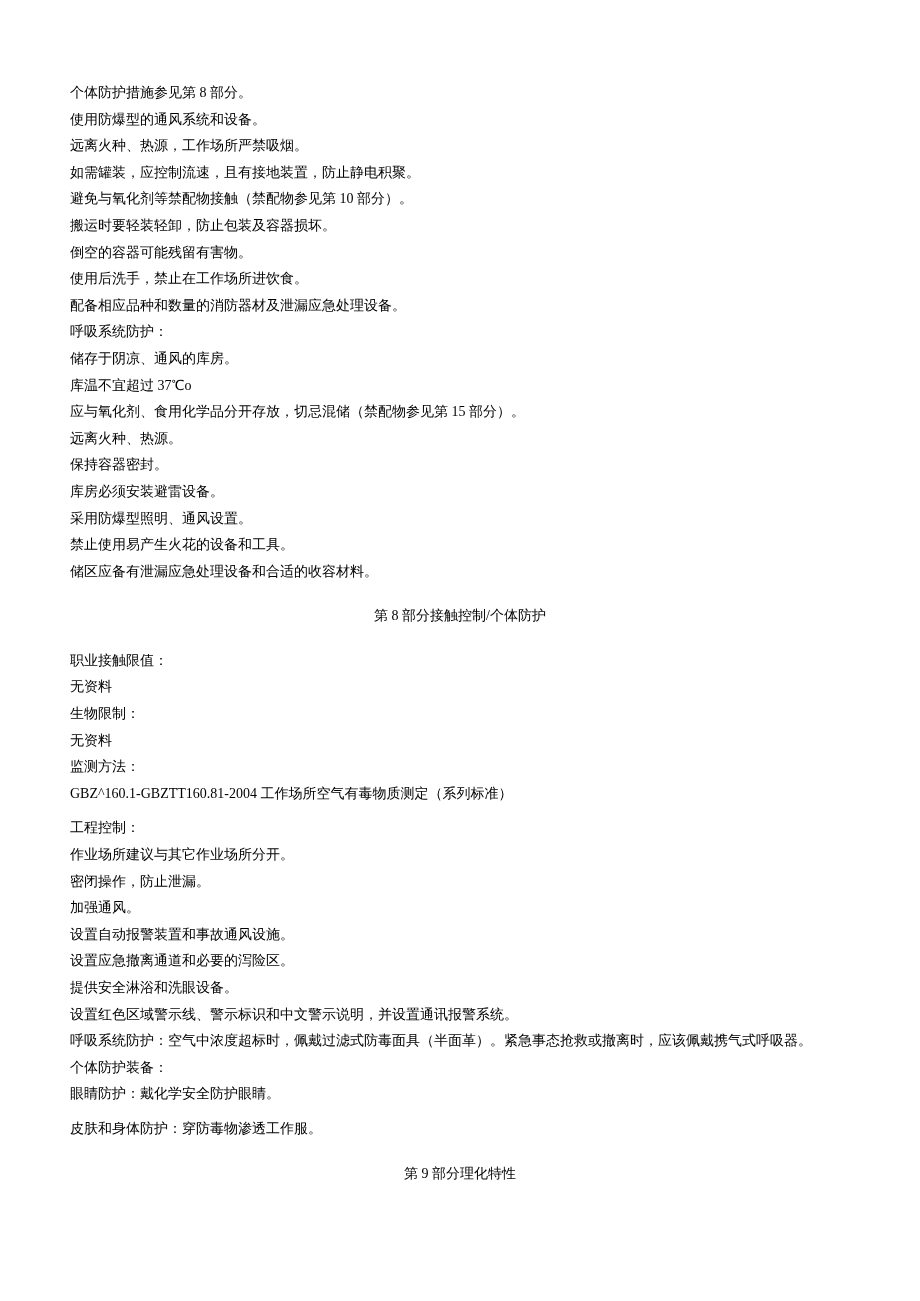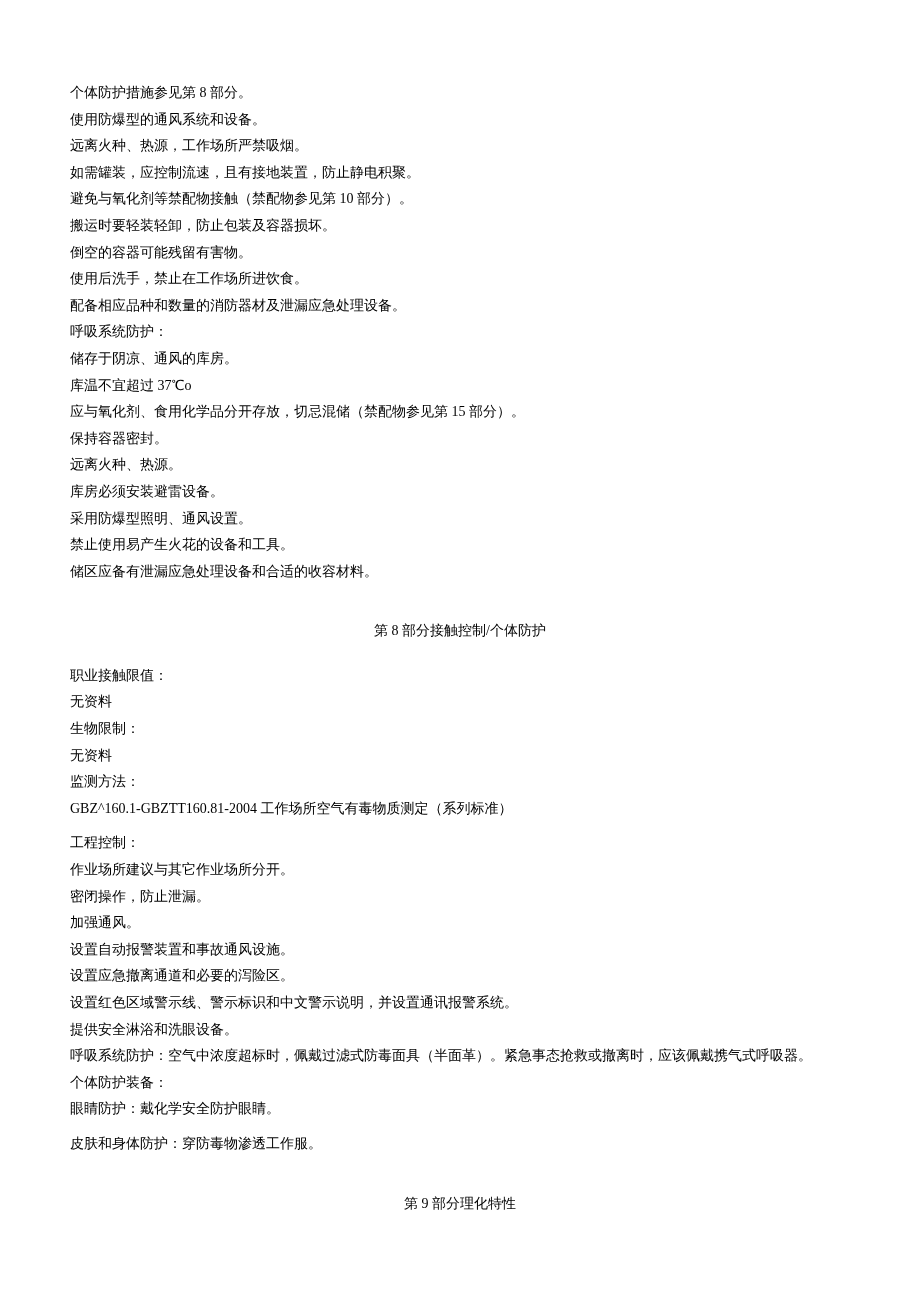--- a/index.html
+++ b/index.html
@@ -11,21 +11,21 @@
       margin: 0;
       padding: 80px 70px 60px 70px;
       width: 920px;
       box-sizing: border-box;
     }
     .line {
       display: block;
     }
     .section-title {
       text-align: center;
-      margin-top: 33px;
+      margin-top: 18px;
       margin-bottom: 18px;
     }
     .spacer {
       height: 8px;
     }
   </style>
 </head>
 <body>
 
 <div>
@@ -35,22 +35,22 @@
   <span class="line">如需罐装，应控制流速，且有接地装置，防止静电积聚。</span>
   <span class="line">避免与氧化剂等禁配物接触（禁配物参见第 10 部分）。</span>
   <span class="line">搬运时要轻装轻卸，防止包装及容器损坏。</span>
   <span class="line">倒空的容器可能残留有害物。</span>
   <span class="line">使用后洗手，禁止在工作场所进饮食。</span>
   <span class="line">配备相应品种和数量的消防器材及泄漏应急处理设备。</span>
   <span class="line">呼吸系统防护：</span>
   <span class="line">储存于阴凉、通风的库房。</span>
   <span class="line">库温不宜超过 37℃o</span>
   <span class="line">应与氧化剂、食用化学品分开存放，切忌混储（禁配物参见第 15 部分）。</span>
+  <span class="line">远离火种、热源。</span>
   <span class="line">保持容器密封。</span>
-  <span class="line">远离火种、热源。</span>
   <span class="line">库房必须安装避雷设备。</span>
   <span class="line">采用防爆型照明、通风设置。</span>
   <span class="line">禁止使用易产生火花的设备和工具。</span>
   <span class="line">储区应备有泄漏应急处理设备和合适的收容材料。</span>
 </div>
 
 <div class="section-title">第 8 部分接触控制/个体防护</div>
 
 <div>
   <span class="line">职业接触限值：</span>
@@ -63,22 +63,22 @@
 
 <div class="spacer"></div>
 
 <div>
   <span class="line">工程控制：</span>
   <span class="line">作业场所建议与其它作业场所分开。</span>
   <span class="line">密闭操作，防止泄漏。</span>
   <span class="line">加强通风。</span>
   <span class="line">设置自动报警装置和事故通风设施。</span>
   <span class="line">设置应急撤离通道和必要的泻险区。</span>
+  <span class="line">提供安全淋浴和洗眼设备。</span>
   <span class="line">设置红色区域警示线、警示标识和中文警示说明，并设置通讯报警系统。</span>
-  <span class="line">提供安全淋浴和洗眼设备。</span>
   <span class="line">呼吸系统防护：空气中浓度超标时，佩戴过滤式防毒面具（半面革）。紧急事态抢救或撤离时，应该佩戴携气式呼吸器。</span>
   <span class="line">个体防护装备：</span>
   <span class="line">眼睛防护：戴化学安全防护眼睛。</span>
 </div>
 
 <div class="spacer"></div>
 
 <div>
   <span class="line">皮肤和身体防护：穿防毒物渗透工作服。</span>
 </div>

